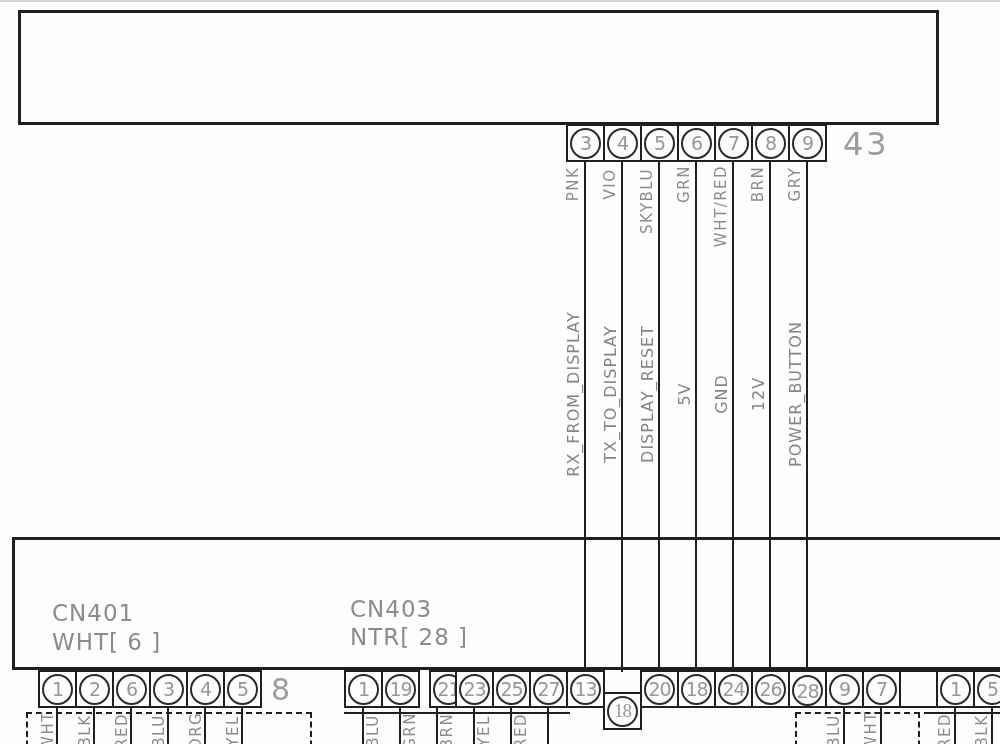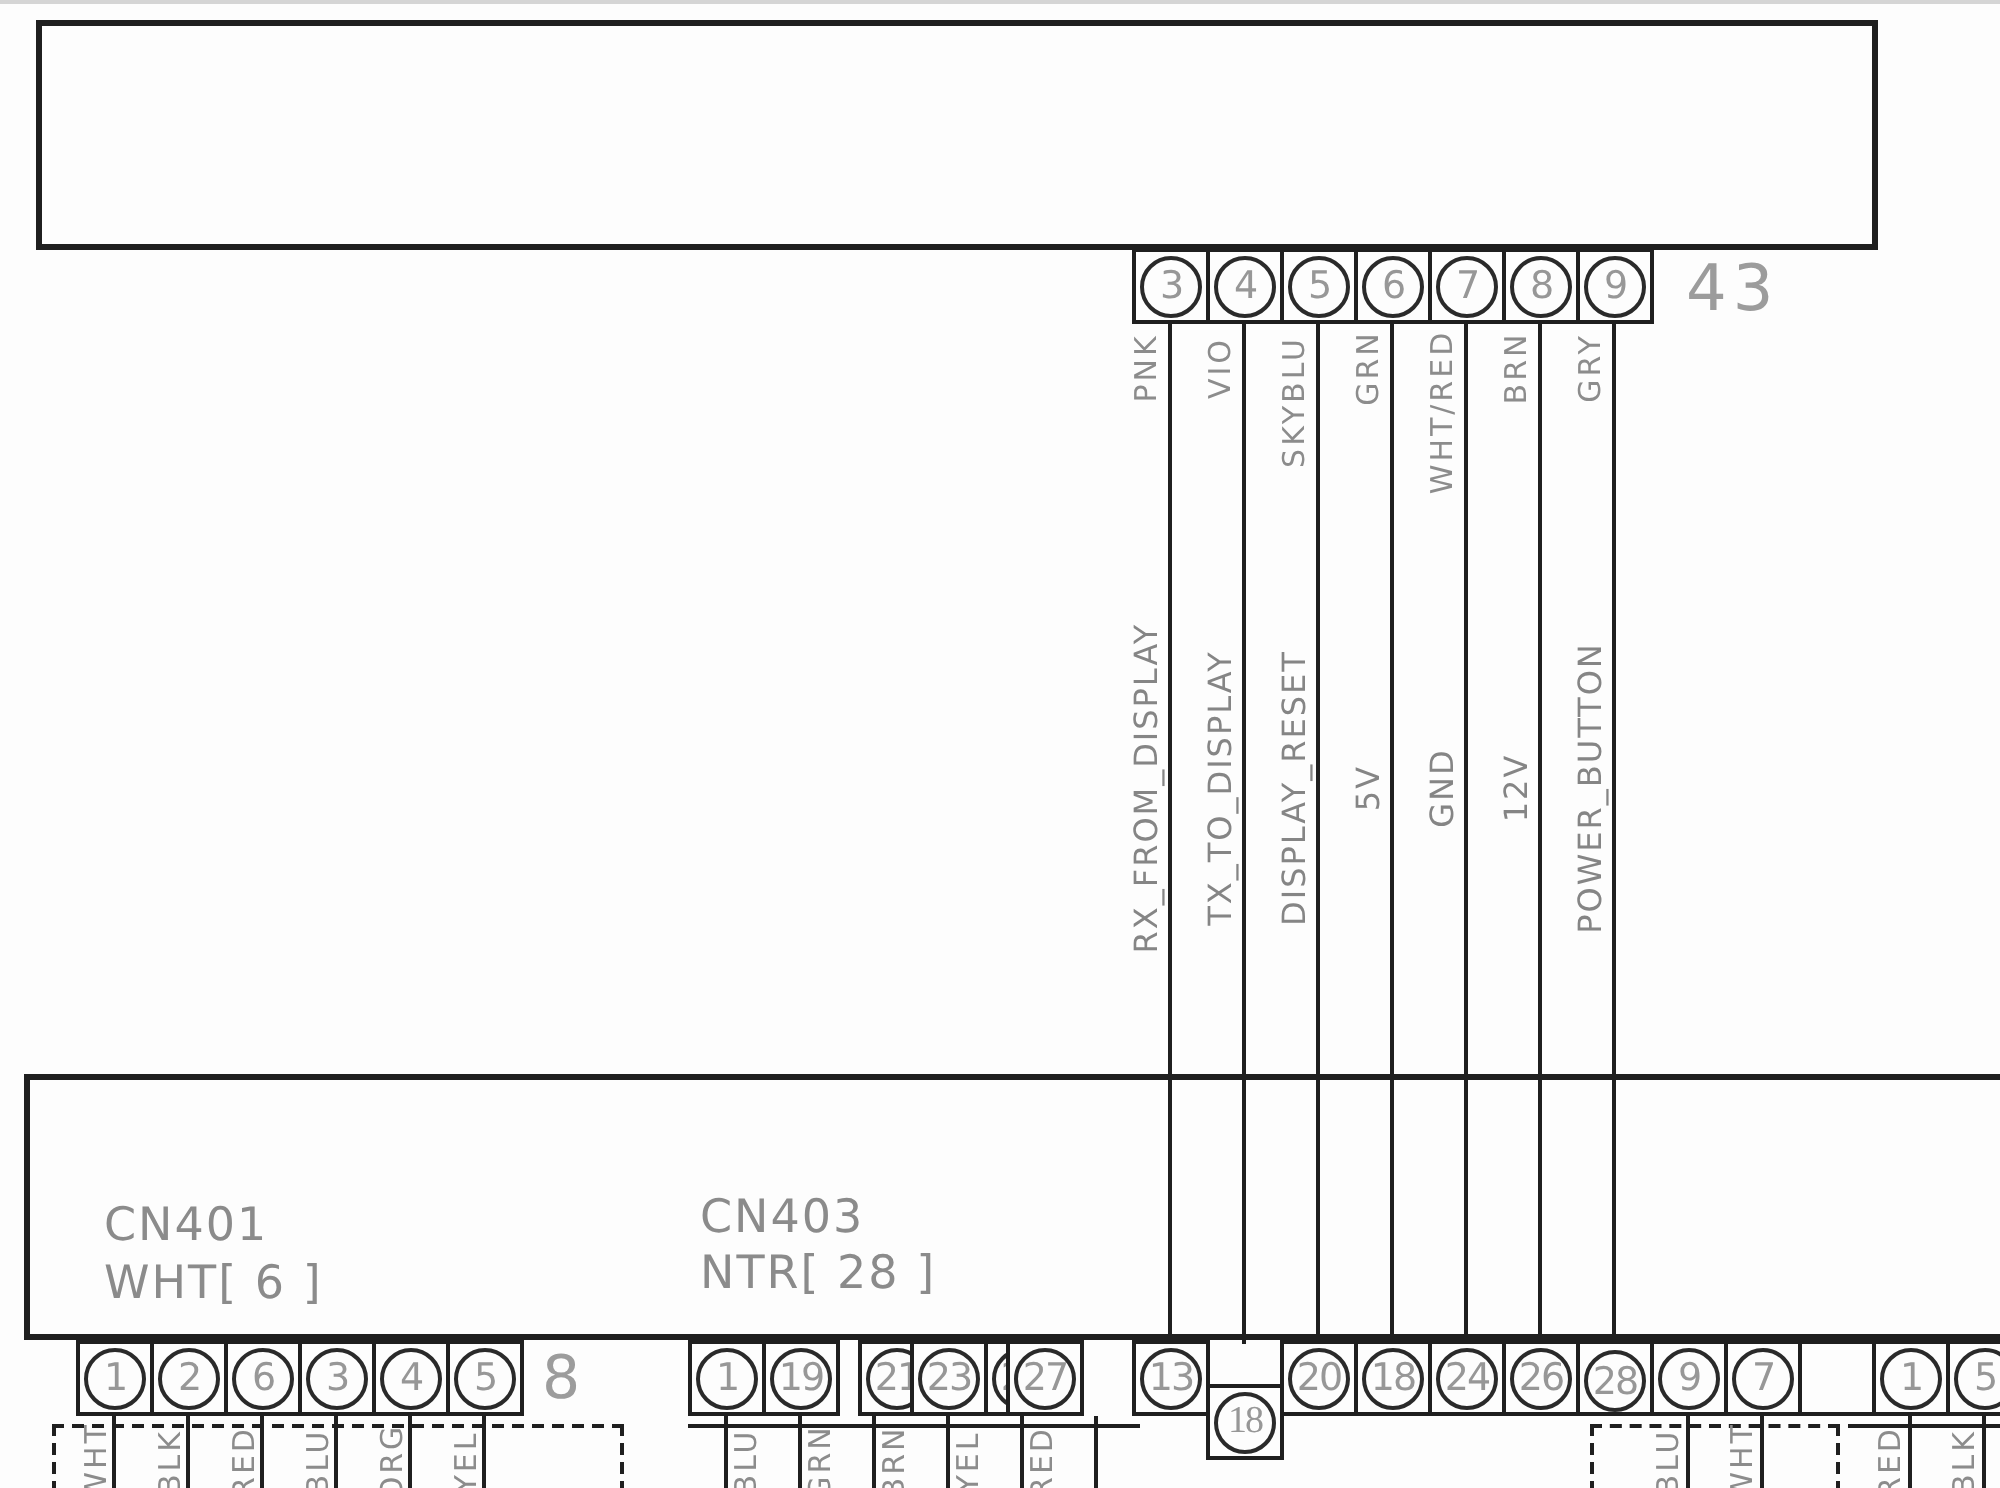--- a/index.html
+++ b/index.html
@@ -162,21 +162,21 @@
   <div class="cell" style="left:455px;top:670px;">
       <span class="circ">
         <b class="num">23</b>
       </span>
     </div>
   <div class="cell" style="left:492px;top:670px;">
       <span class="circ">
         <b class="num">25</b>
       </span>
     </div>
-  <div class="cell" style="left:503px;top:670px;">
+  <div class="cell" style="left:529px;top:670px;">
       <span class="circ">
         <b class="num">27</b>
       </span>
     </div>
 
   <div class="cell" style="left:566px;top:670px;">
       <span class="circ">
         <b class="num">13</b>
       </span>
     </div>

